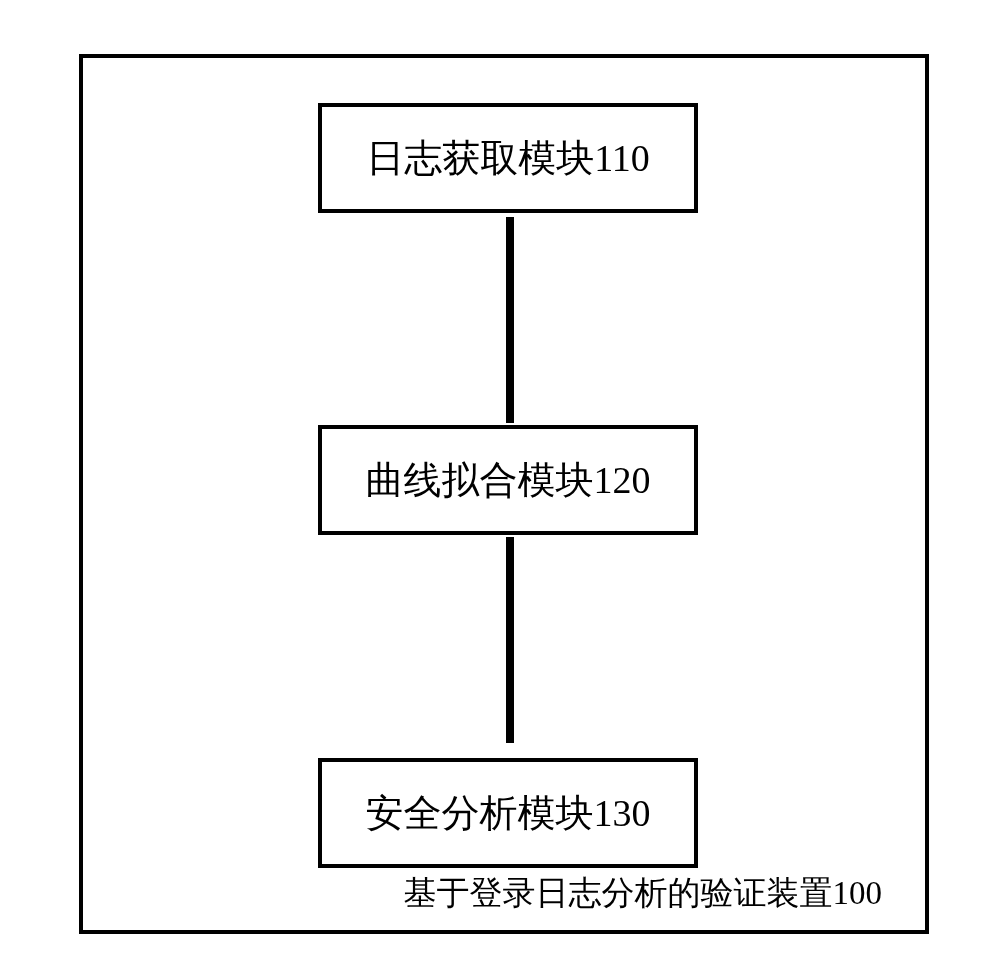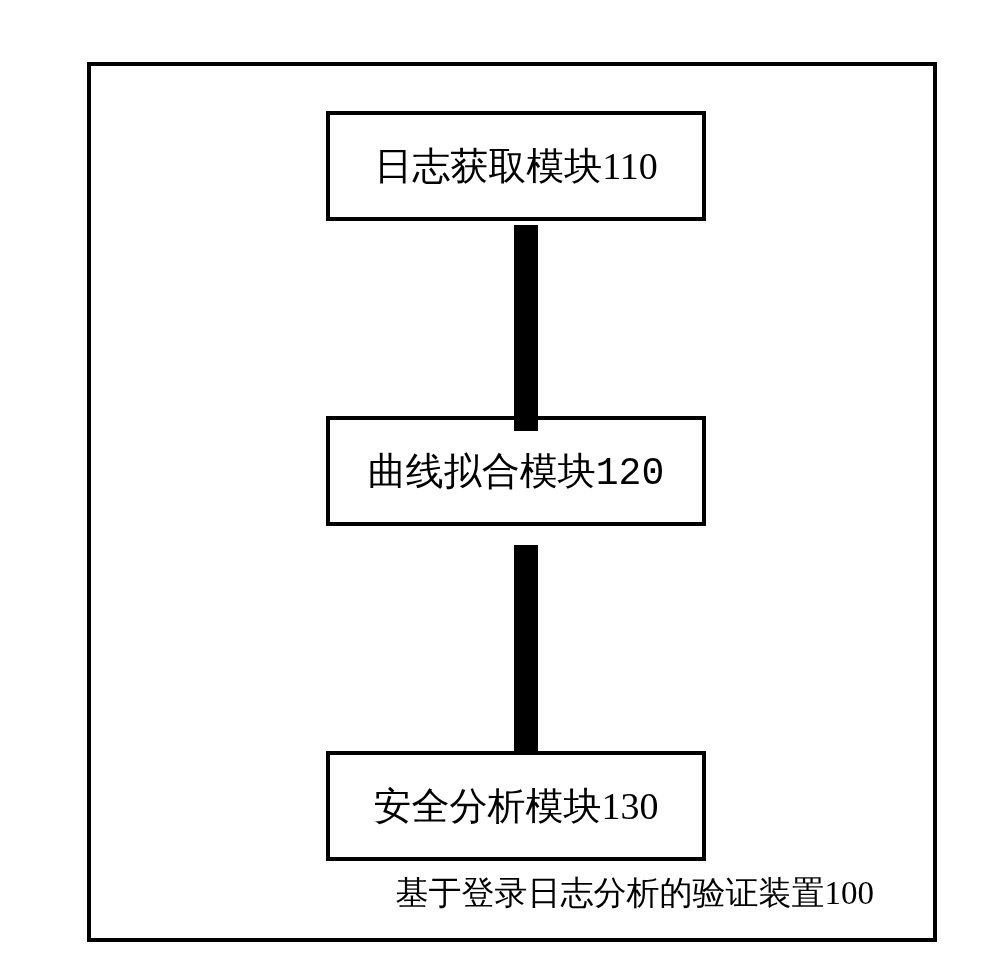--- a/index.html
+++ b/index.html
@@ -1,17 +1,17 @@
 <!DOCTYPE html>
 <html><head>
   <meta charset="utf-8">
   <style>
     * {
       margin: 0;
-      padding: 12px;
+      padding: 4px;
       box-sizing: border-box;
     }
     
     body {
       width: 1000px;
       height: 980px;
       background: #ffffff;
       font-family: "SimSun", "宋体", serif;
       position: relative;
     }
@@ -35,26 +35,25 @@
       justify-content: center;
       font-size: 38px;
       left: 235px;
     }
     
     .module-1 {
       top: 45px;
     }
     
     .module-2 {
-      top: 350px;
-      font-family: Liberation Mono, monospace;
+      top: 367px;
     }
     
     .module-3 {
-      top: 685px;
+      top: 700px;
     }
     
     .connector {
       position: absolute;
       width: 4px;
       background: #000;
       left: 423px;
     }
     
     .connector-1 {

